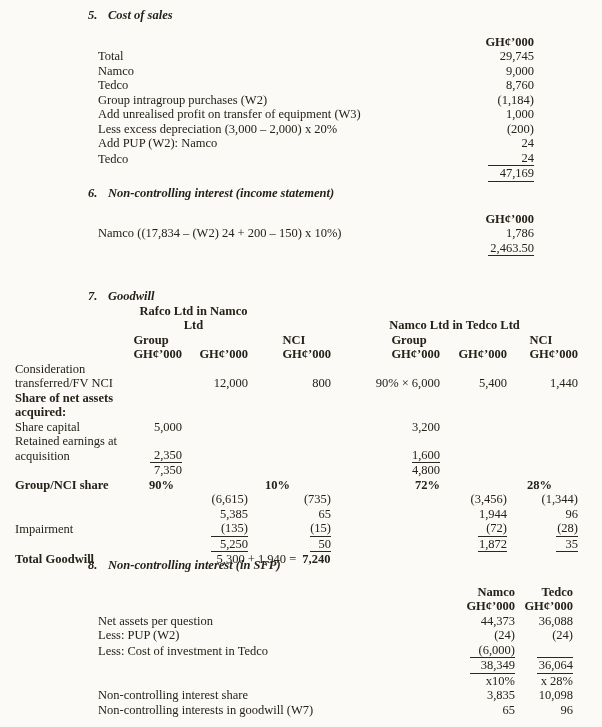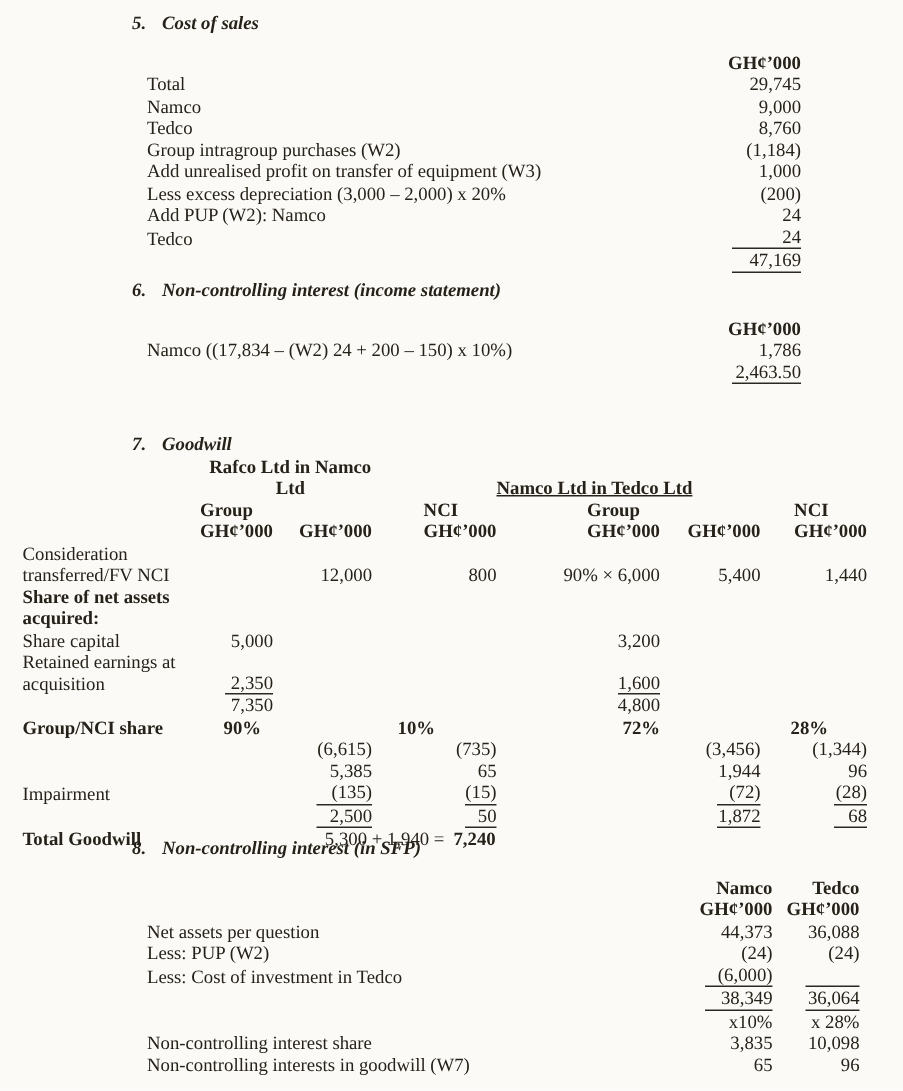--- a/index.html
+++ b/index.html
@@ -32,21 +32,21 @@
   .t8{margin-left:98px;width:475px;margin-top:12px;}
   .t8 col.cl{width:360px;} .t8 col.c1{width:57px;} .t8 col.c2{width:58px;}
   .t8 th{text-align:right;font-weight:bold;}
   
   .tg{margin-left:15px;width:563px;margin-top:0;}
   .tg col.cl{width:115px;}
   .tg col.g1{width:52px;} .tg col.g2{width:66px;} .tg col.g3{width:83px;}
   .tg col.g4{width:109px;} .tg col.g5{width:67px;} .tg col.g6{width:71px;}
   .tg th{text-align:right;font-weight:bold;vertical-align:bottom;margin-left:31px;}
   .panel-l{text-align:center;font-weight:bold;padding-right:74px;}
-  .panel-r{font-weight:bold;text-decoration:underline;}
+  .panel-r{text-align:center;font-weight:bold;}
   .stack{display:inline-block;text-align:left;}
   
   .u{display:inline-block;text-align:right;border-bottom:1px solid #2b2822;}
   .w46{min-width:46px;} .w45{min-width:45px;} .w36{min-width:36px;}
   .u1{min-width:32px;} .u2{min-width:37px;} .u3{min-width:21px;text-align:right;}
   .u4{min-width:28px;} .u5{min-width:29px;} .u6{min-width:22px;}
   .pr8{padding-right:8px;} .pr41{padding-right:41px;} .pr26{padding-right:26px;margin-top:20px;}
   .formula{text-align:center;padding-left:86px;white-space:nowrap;}
   .formula .tot{font-weight:bold;margin-left:6px;}
 </style>
@@ -236,25 +236,25 @@
         <td class="tnum"></td>
         <td class="tnum"><span class="u u2">(135)</span></td>
         <td class="tnum"><span class="u u3">(15)</span></td>
         <td class="tnum"></td>
         <td class="tnum"><span class="u u5">(72)</span></td>
         <td class="tnum"><span class="u u6">(28)</span></td>
       </tr>
       <tr>
         <td></td>
         <td class="tnum"></td>
-        <td class="tnum"><span class="u u2">2,500</span></td>
+        <td class="tnum"><span class="u u2">5,250</span></td>
         <td class="tnum"><span class="u u3">50</span></td>
         <td class="tnum"></td>
         <td class="tnum"><span class="u u5">1,872</span></td>
-        <td class="tnum"><span class="u u6">68</span></td>
+        <td class="tnum"><span class="u u6">35</span></td>
       </tr>
       <tr>
         <td class="bold">Total Goodwill</td>
         <td class="formula" colspan="3"><span>5,300 + 1,940 =</span><span class="tot">7,240</span></td>
         <td colspan="3"></td>
       </tr>
     </tbody>
       </table>
   </div>
 

